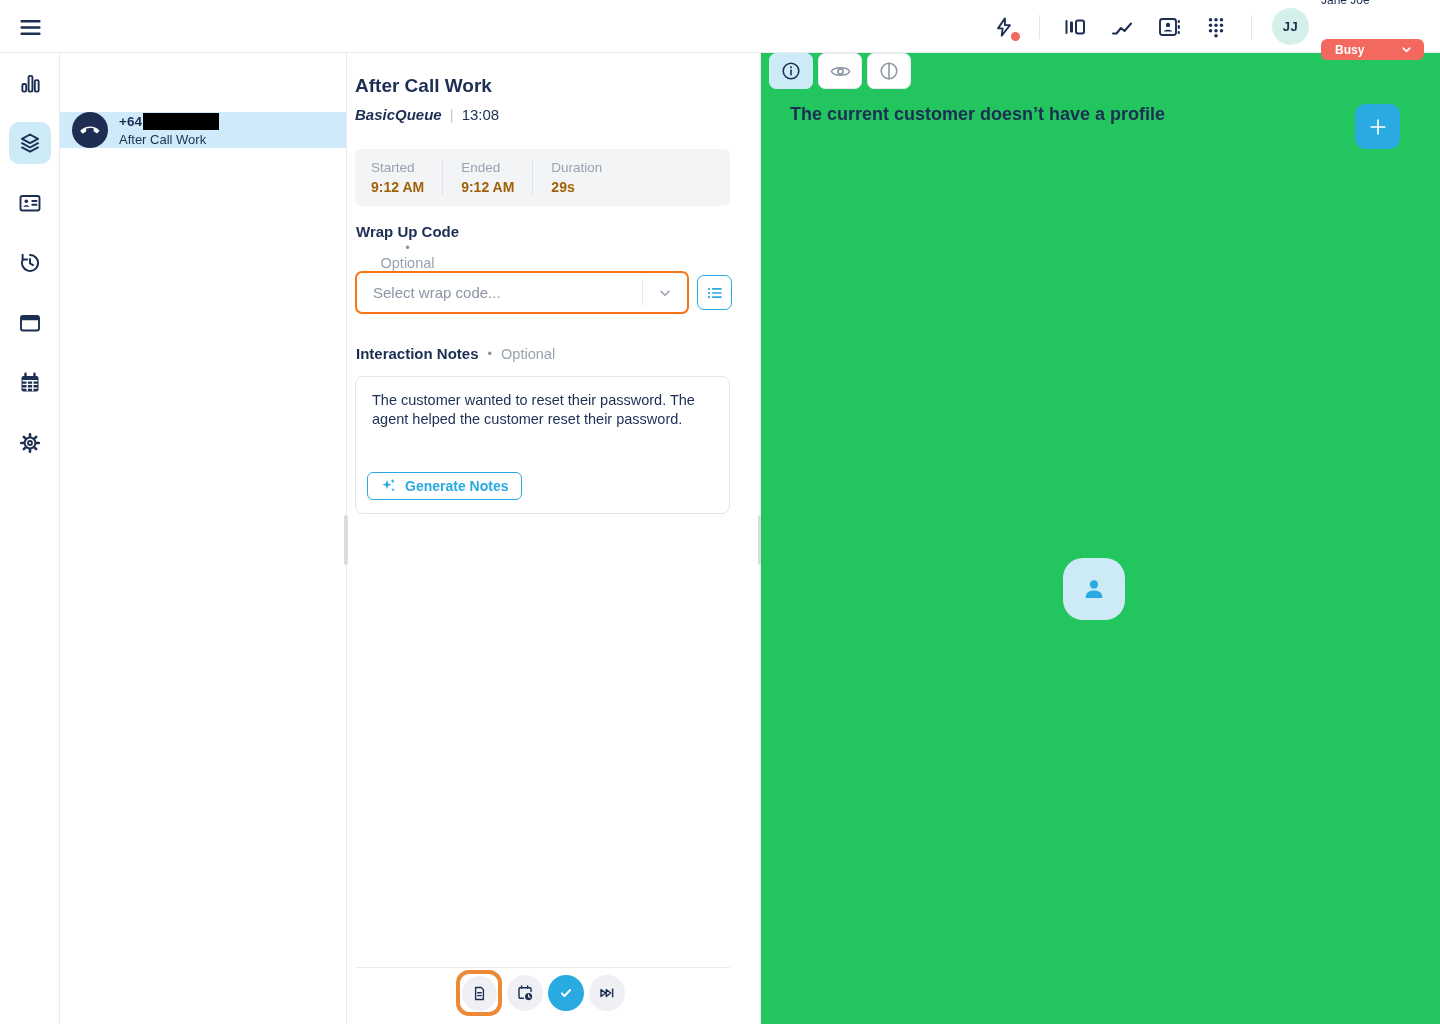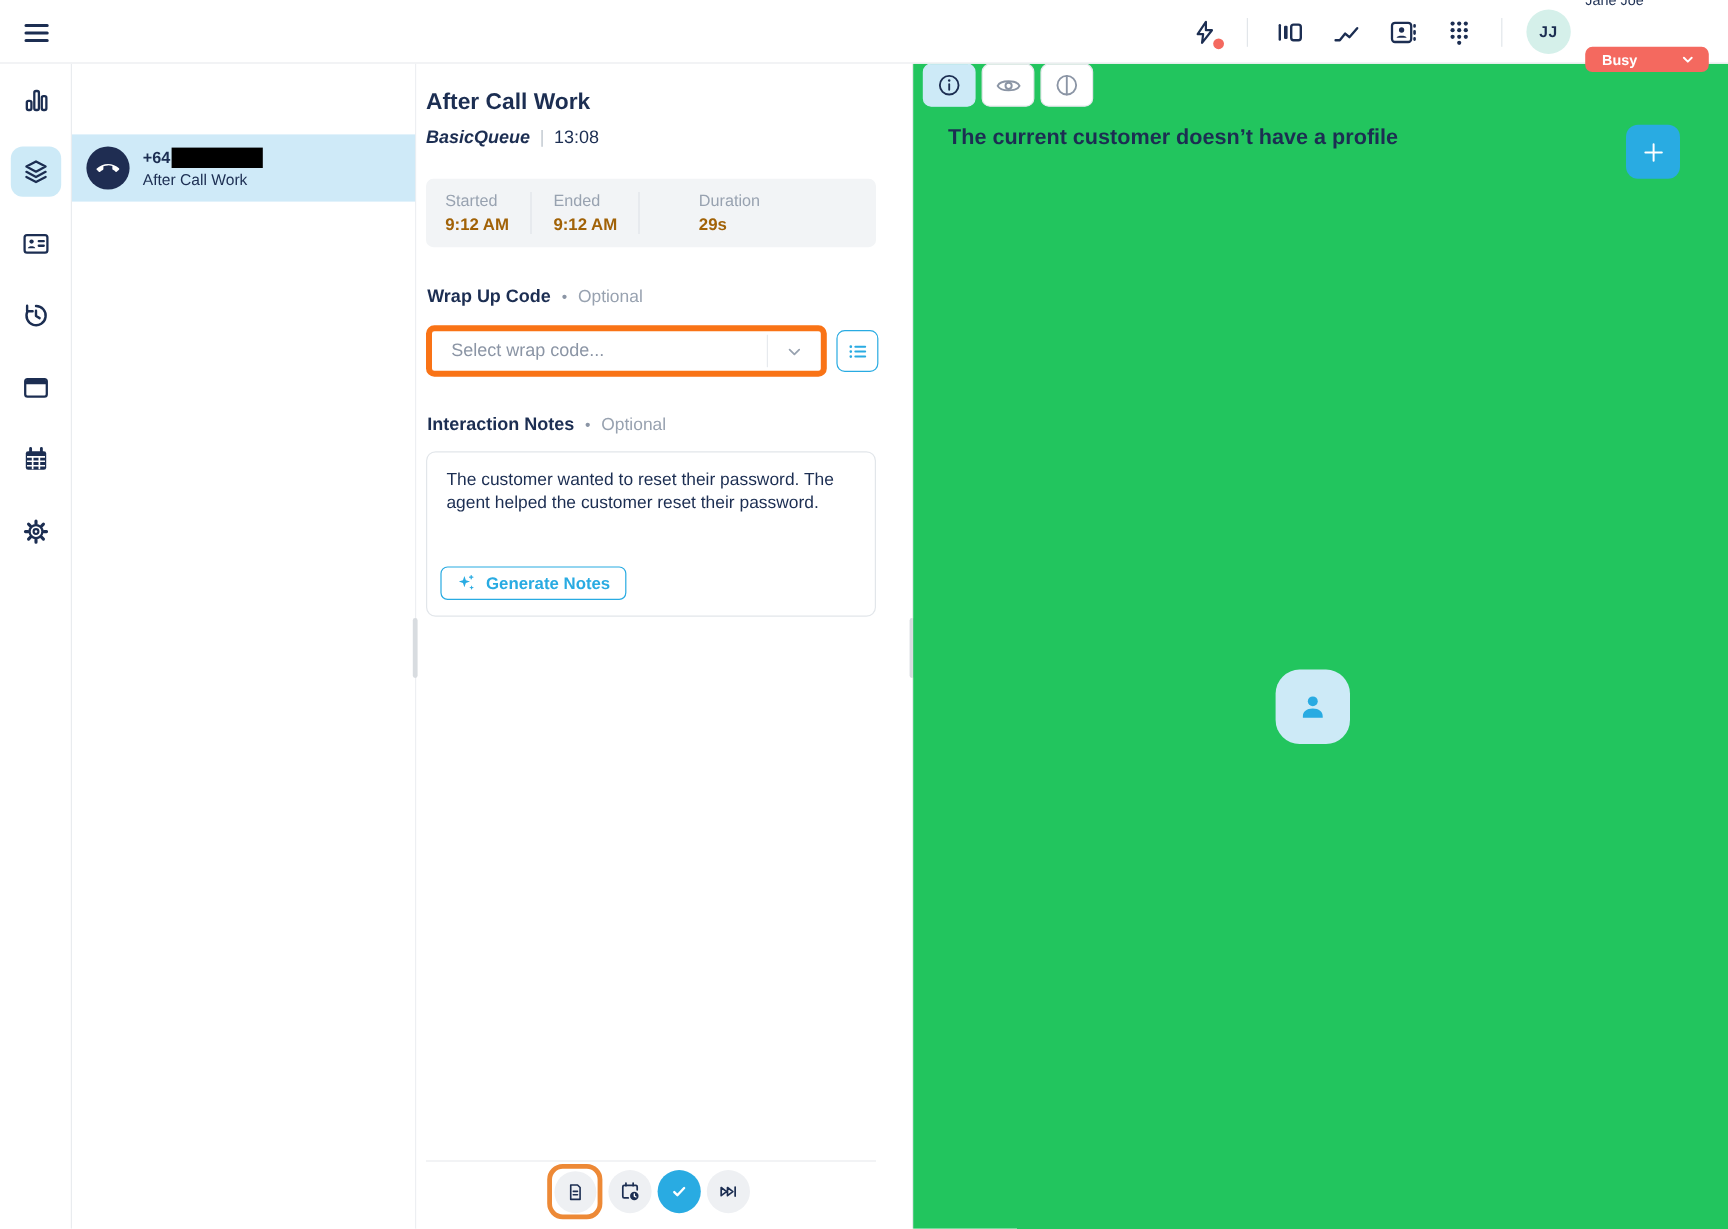--- a/index.html
+++ b/index.html
@@ -42,52 +42,52 @@
   .rail-item.active .pad { background:#cdeaf7; }
 
   
   .task-panel { position:absolute; top:53px; left:60px; width:287px; bottom:0;
                 background:#fff; border-right:1px solid #e9ecef; }
   .task-header { position:absolute; top:22px; left:17px; right:14px; display:flex;
                  align-items:center; justify-content:space-between; }
   .task-title { font-size:17px; font-weight:bold; color:#1c2e52; }
   .add-task-btn { width:24px; height:24px; background:none; border:none; color:#1c2e52;
                   display:flex; align-items:center; justify-content:center; cursor:pointer; }
-  .task-item { position:absolute; top:59px; left:0; right:0; height:56px; background:#cfeaf8;
+  .task-item { position:absolute; top:59px; left:0; right:0; height:36px; background:#cfeaf8;
                display:flex; align-items:center; padding:0 12px; cursor:pointer; }
   .phone-circle { width:36px; height:36px; border-radius:50%; background:#1f2d52; flex:none;
                   display:flex; align-items:center; justify-content:center; }
   .task-lines { margin-left:11px; display:flex; flex-direction:column; }
   .task-line1 { display:flex; align-items:center; }
   .task-phone { font-size:13.5px; font-weight:bold; color:#1c2e52; }
   .redact { width:76px; height:17px; background:#000; margin-left:1px; }
   .task-sub { font-size:13px; color:#1c2e52; margin-top:2px; }
 
   
   .work-panel { position:absolute; top:53px; left:347px; width:414px; bottom:0;
                 background:#fff; border-right:1px solid #e9ecef; }
   .wp-title { position:absolute; left:8px; top:22px; font-size:19px; font-weight:bold; }
   .wp-sub { position:absolute; left:8px; top:53px; font-size:15px; display:flex; align-items:center; }
   .wp-queue { font-weight:bold;font-style:italic; }
   .wp-pipe { color:#c3cad2; margin:0 8px; font-weight:normal; }
   .stats-box { position:absolute; left:8px; top:96px; width:375px; height:57px;
                background:#f2f4f6; border-radius:6px; display:flex; align-items:center;
                padding:0 16px; }
   .stat { padding-right:18px; margin-right:18px; border-right:1px solid #dfe3e8; }
-  .stat:last-child { border-right:none;margin-left:31px; }
+  .stat:last-child { border-right:none; }
   .stat-label { font-size:13.5px; color:#98a2b0; }
   .stat-value { font-size:14px; font-weight:bold; color:#a16207; margin-top:4px; }
 
   .field-row { position:absolute; left:9px; display:flex; align-items:center; }
   .field-label { font-size:15px; font-weight:bold; color:#1c2e52; }
   .field-dot { font-size:13px; color:#8b95a5; margin:0 9px; }
   .field-tag { font-size:14.5px; color:#98a2b0; }
 
   .select-box { position:absolute; left:8px; top:218px; width:334px; height:43px;
-                border:5px solid #f97316; border-radius:7px; background:#fff;
+                border:2px solid #f97316; border-radius:7px; background:#fff;
                 display:flex; align-items:center; cursor:pointer; }
   .select-placeholder { font-size:15px; color:#8b95a5; padding-left:16px; flex:1; }
   .select-caret { width:45px; height:27px; border-left:1px solid #e7eaee; display:flex;
                   align-items:center; justify-content:center; color:#98a2b0; }
   .list-btn { position:absolute; left:350px; top:222px; width:35px; height:35px;
               border:1.5px solid #29abe2; border-radius:7px; background:#fff; color:#29abe2;
               display:flex; align-items:center; justify-content:center; cursor:pointer; }
 
   .notes-box { position:absolute; left:8px; top:323px; width:375px; height:138px;
                border:1px solid #e2e6ea; border-radius:8px; background:#fff; }
@@ -294,21 +294,21 @@
     <div class="stat">
       <div class="stat-label">Ended</div>
       <div class="stat-value">9:12 AM</div>
     </div>
     <div class="stat">
       <div class="stat-label">Duration</div>
       <div class="stat-value">29s</div>
     </div>
   </div>
 
-  <div class="field-row" style="top:186px;">
+  <div class="field-row" style="top:170px;flex-direction:column;">
     <span class="field-label">Wrap Up Code</span>
     <span class="field-dot">•</span>
     <span class="field-tag">Optional</span>
   </div>
 
   <div class="select-box">
     <span class="select-placeholder">Select wrap code...</span>
     <span class="select-caret">
       <svg width="16" height="16" viewBox="0 0 24 24" fill="none" stroke="#98a2b0" stroke-width="2.2" stroke-linecap="round" stroke-linejoin="round">
         <path d="M6 9.5 12 15.5 18 9.5"></path>

